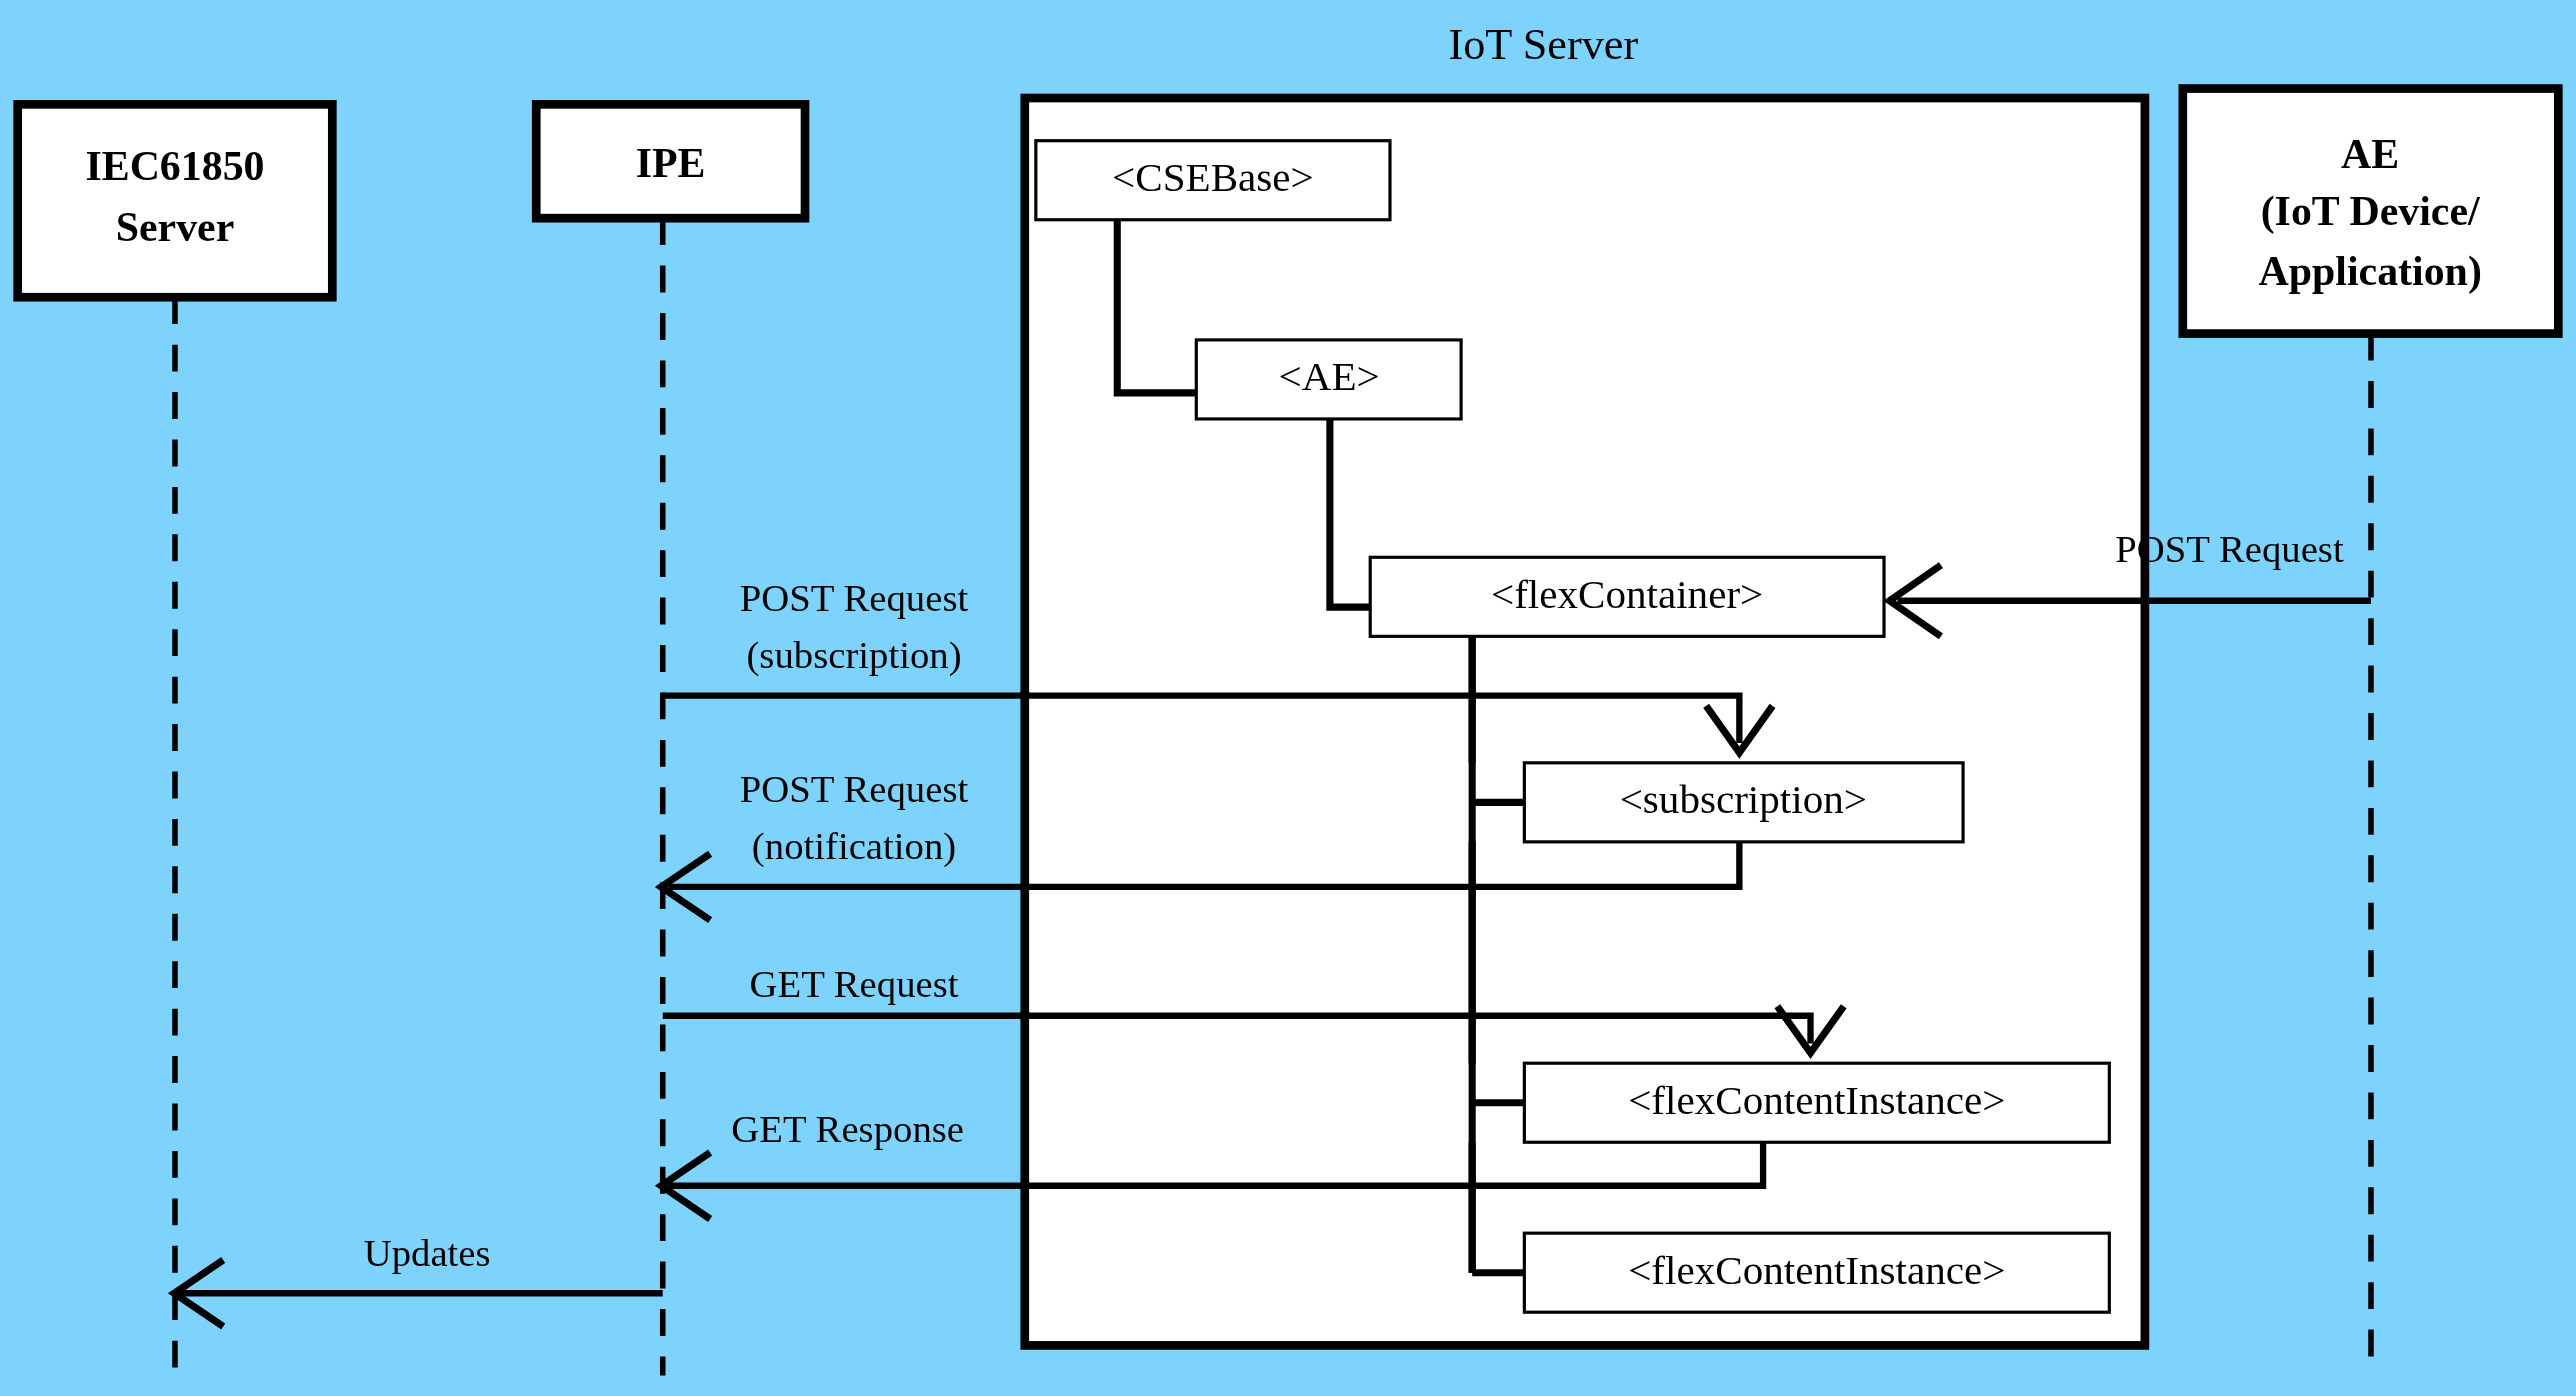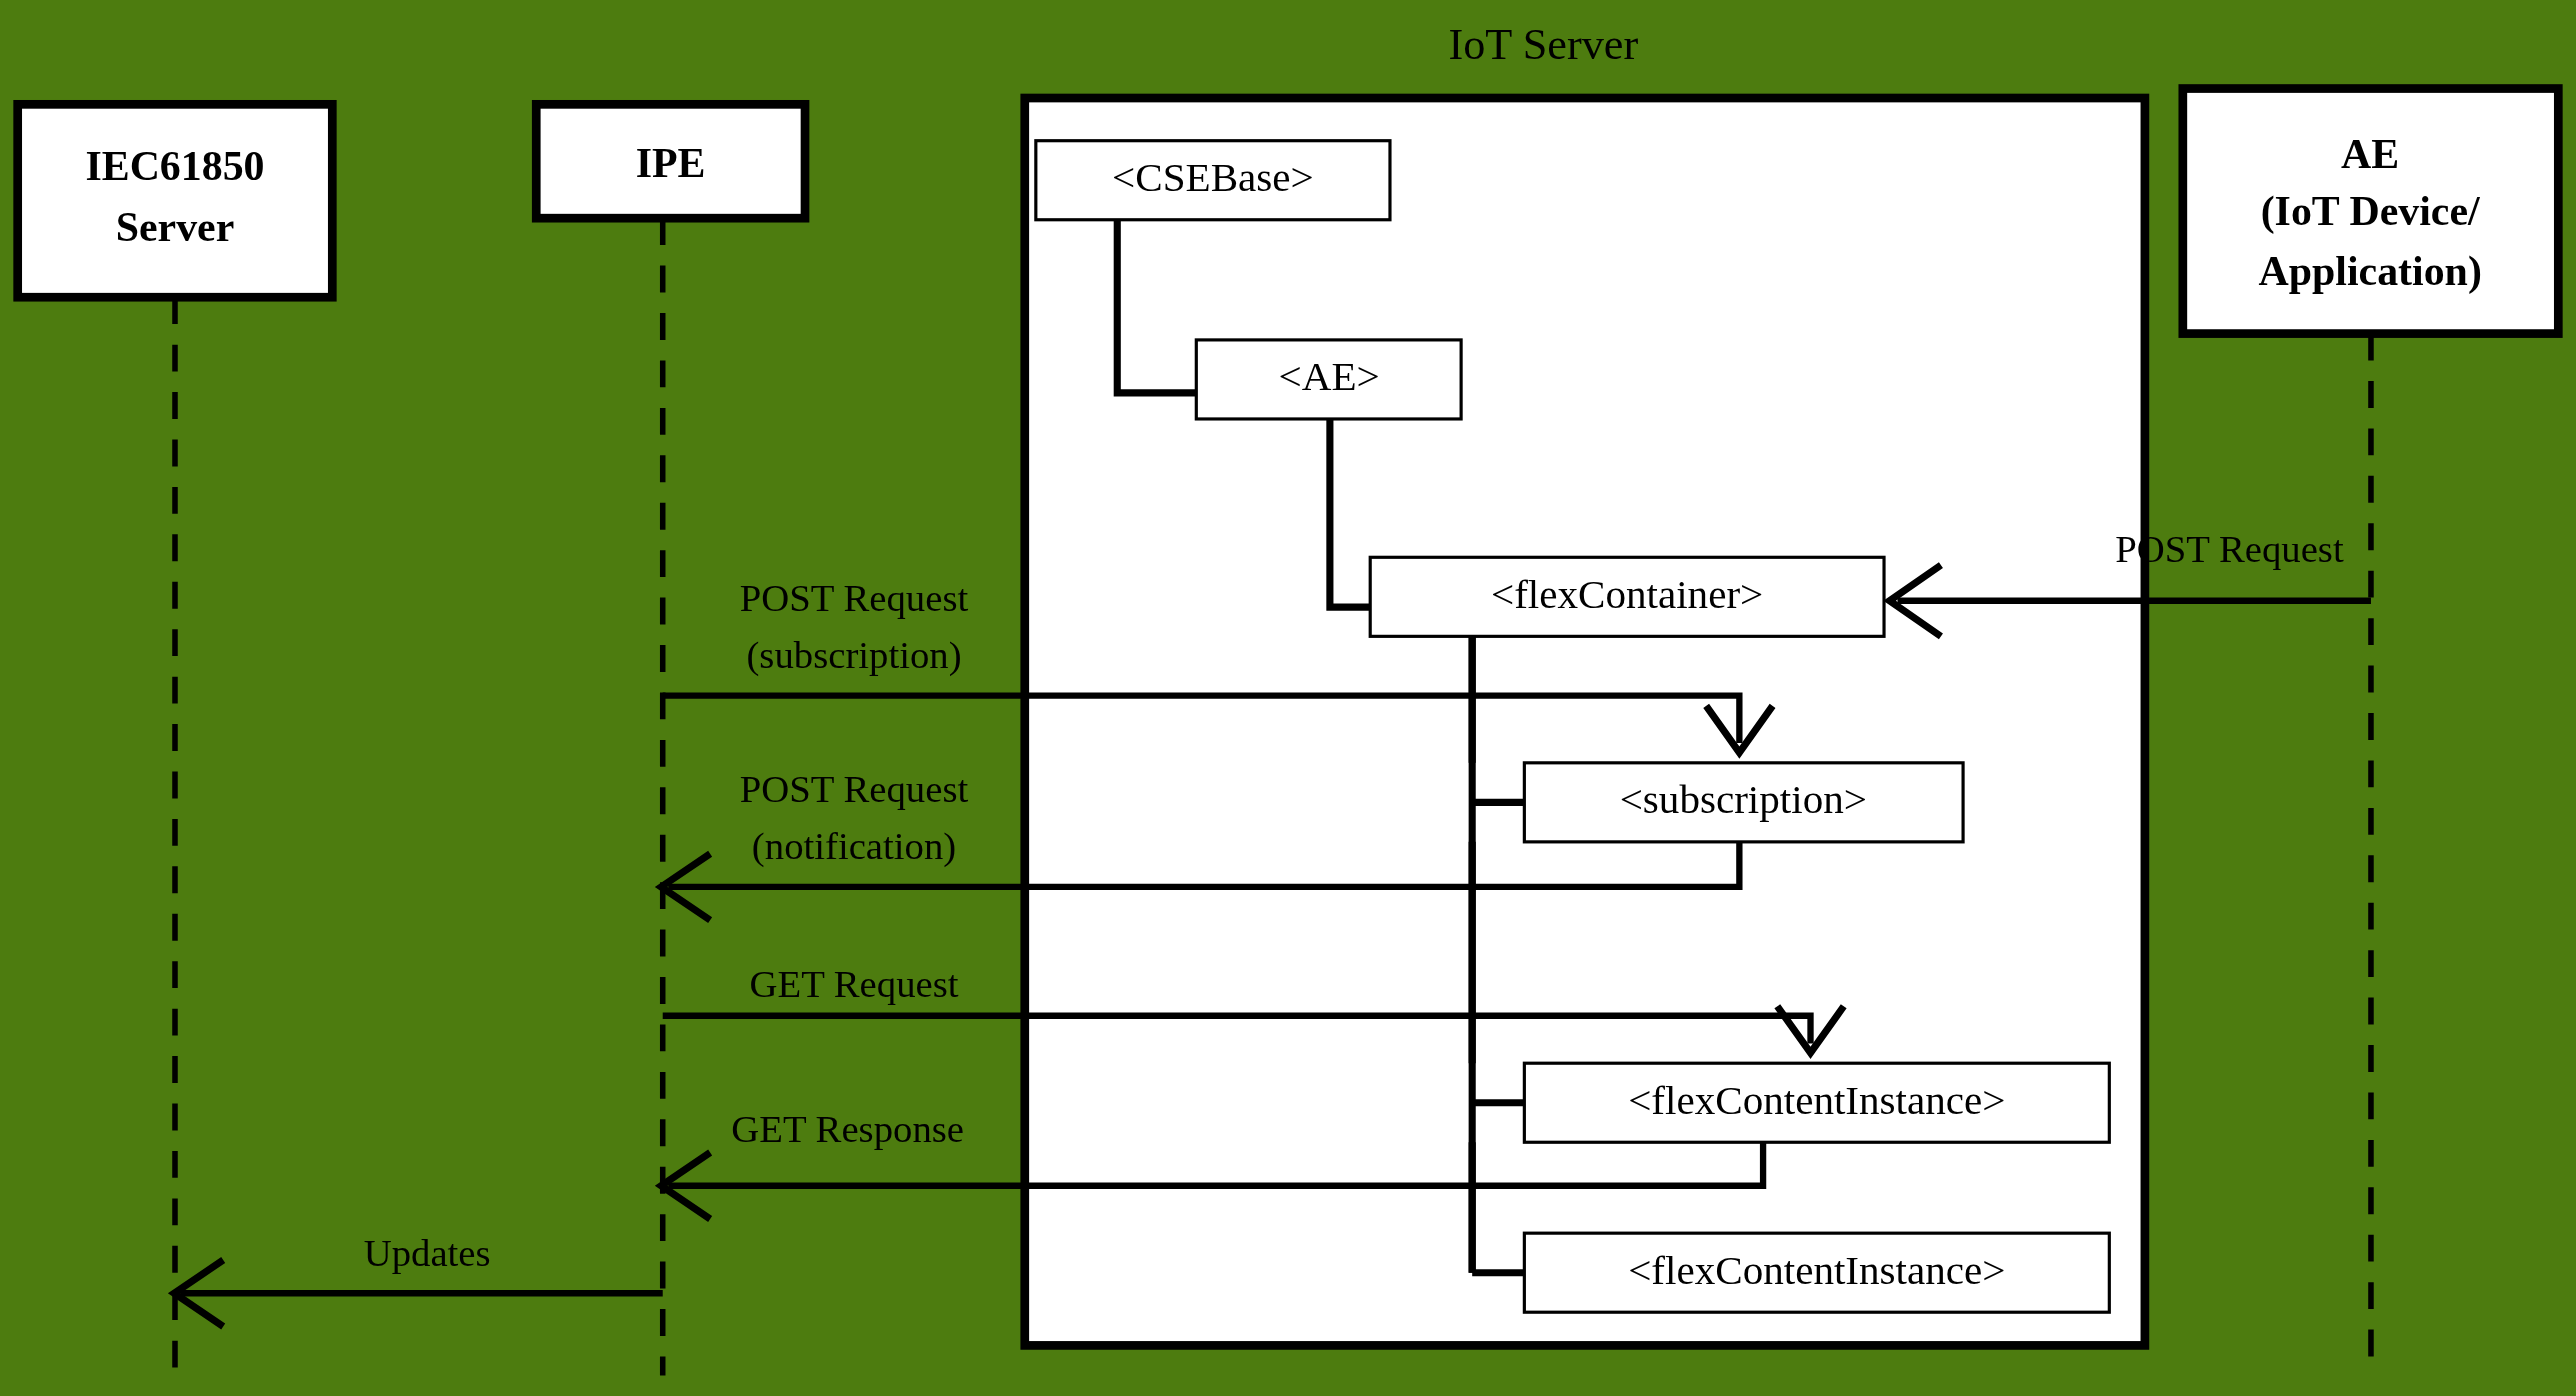--- a/index.html
+++ b/index.html
@@ -10,21 +10,21 @@
   body {
     width: 2576px;
     height: 1396px;
     font-family: "Liberation Serif", "DejaVu Serif", serif;
     overflow: hidden;
   }
   #diagram-root {
     position: relative;
     width: 2576px;
     height: 1396px;
-    background: #4d7c0f;
+    background: #7dd3fc;
   }
   svg#diagram-svg {
     position: absolute;
     top: 0;
     left: 0;
     width: 2576px;
     height: 1396px;
     display: block;
   }
   .lbl {

